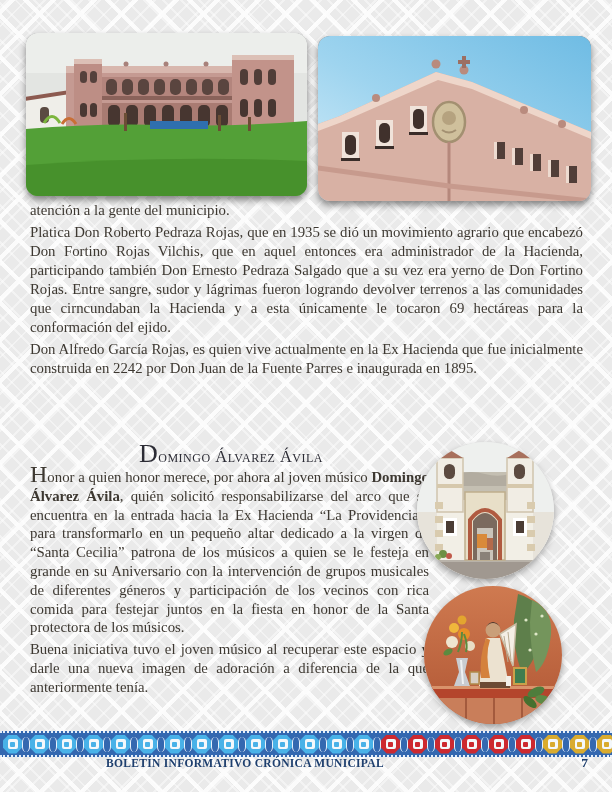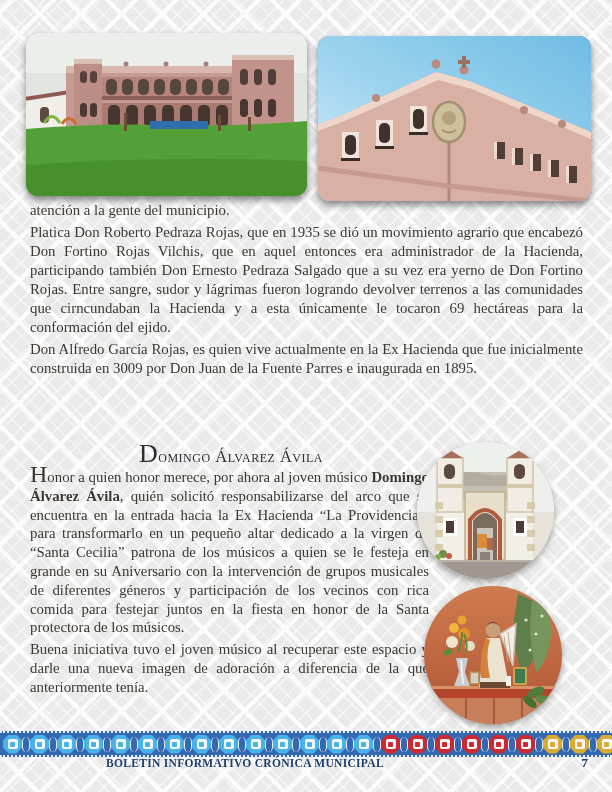--- a/index.html
+++ b/index.html
@@ -208,21 +208,21 @@
       </g>
 
       <path d="M131,106 L131,165" stroke="#b5887c" stroke-width="3"></path>
       <path d="M0,132 L131,150 L273,165" stroke="#c79a8d" stroke-width="5" fill="none"></path>
     </svg>
   </div>
 
   <div class="main-text">
     <p>atención a la gente del municipio.</p>
     <p>Platica Don Roberto Pedraza Rojas, que en 1935 se dió un movimiento agrario que encabezó Don Fortino Rojas Vilchis, que en aquel entonces era administrador de la Hacienda, participando también Don Ernesto Pedraza Salgado que a su vez era yerno de Don Fortino Rojas. Entre sangre, sudor y lágrimas fueron logrando devolver terrenos a las comunidades que cirncundaban la Hacienda y a esta únicamente le tocaron 69 hectáreas para la conformación del ejido.</p>
-    <p>Don Alfredo García Rojas, es quien vive actualmente en la Ex Hacienda que fue inicialmente construida en 3009 por Don Juan de la Fuente Parres e inaugurada en 1895.</p>
+    <p>Don Alfredo García Rojas, es quien vive actualmente en la Ex Hacienda que fue inicialmente construida en 2242 por Don Juan de la Fuente Parres e inaugurada en 1895.</p>
   </div>
 
   <div class="section-head">Domingo Álvarez Ávila</div>
 
   <div class="section-col">
     <p class="lead"><span>Honor a quien honor merece, por ahora al joven músico </span><span class="bold-name">Domingo Álvarez Ávila</span><span>, quién solicitó responsabilizarse del arco que se encuentra en la entrada hacia la Ex Hacienda “La Providencia”, para transformarlo en un pequeño altar dedicado a la virgen de “Santa Cecilia” patrona de los músicos a quien se le festeja en grande en su Aniversario con la intervención de grupos musicales de diferentes géneros y participación de los vecinos con rica comida para festejar juntos en la fiesta en honor de la Santa protectora de los músicos.</span></p>
     <p>Buena iniciativa tuvo el joven músico al recuperar este espacio y darle una nueva imagen de adoración a diferencia de la que anteriormente tenía.</p>
   </div>
 
   <div class="circle-photo circle-arch">

